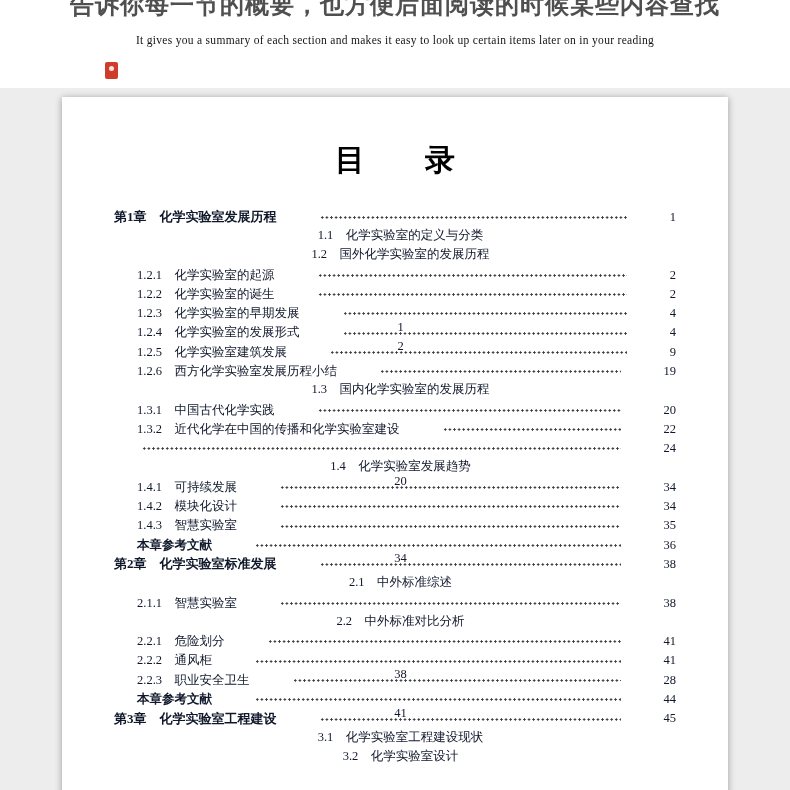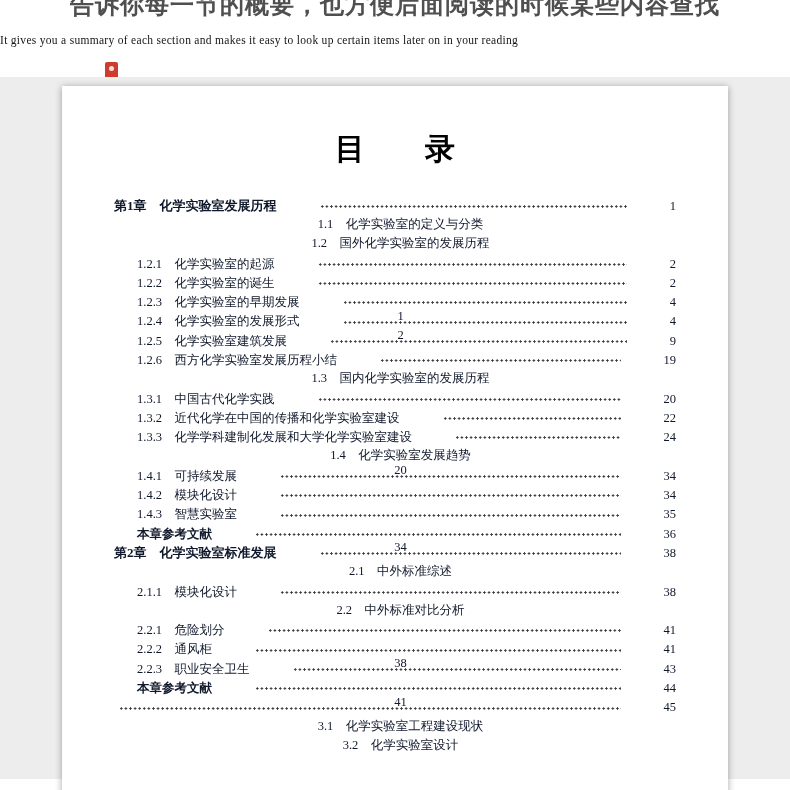--- a/index.html
+++ b/index.html
@@ -21,41 +21,42 @@
     font-family: "Liberation Sans", "DejaVu Sans", sans-serif;
     font-size: 24px;
     font-weight: 700;
     color: #4f4f4f;
     letter-spacing: 1px;
     white-space: nowrap;
   }
   .subheadline {
     position: absolute;
     top: 34px; left: 0; width: 100%;
+    text-align: center;
     font-size: 11.5px;
     color: #141414;
     letter-spacing: 0.3px;
   }
   .marker {
     position: absolute;
     left: 105px; top: 62px;
     width: 13px; height: 17px;
     border-radius: 2px;
   }
   .marker::after {
     content: "";
     position: absolute;
     left: 4px; top: 4px;
     width: 5px; height: 5px;
     border-radius: 50%;
     background: rgba(255,255,255,0.85);
   }
   .gray-bg {
     position: absolute;
-    top: 77px; left: 0;
+    top: 88px; left: 0;
     width: 790px; height: 702px;
     background: #ededed;
   }
   .book-page {
     position: absolute;
     left: 62px; top: 9px;
     width: 666px; height: 710px;
     background: #ffffff;
     box-shadow: 0 1px 7px rgba(0,0,0,0.35);
     padding: 46px 52px 0 52px;
@@ -163,21 +164,20 @@
           <span class="label">1.3.1　中国古代化学实践</span>
           <span class="leader"></span>
           <span class="pagenum">20</span>
         </div>
         <div class="toc-entry subsection">
           <span class="label">1.3.2　近代化学在中国的传播和化学实验室建设</span>
           <span class="leader"></span>
           <span class="pagenum">22</span>
         </div>
         <div class="toc-entry subsection">
-          <span class="label">1.3.3　化学学科建制化发展和大学化学实验室建设</span>
           <span class="leader"></span>
           <span class="pagenum">24</span>
         </div>
         <div class="toc-entry section">
           <span class="label">1.4　化学实验室发展趋势</span>
           <span class="leader"></span>
           <span class="pagenum">34</span>
         </div>
         <div class="toc-entry subsection">
           <span class="label">1.4.1　可持续发展</span>
@@ -203,21 +203,21 @@
           <span class="label">第2章　化学实验室标准发展</span>
           <span class="leader"></span>
           <span class="pagenum">38</span>
         </div>
         <div class="toc-entry section">
           <span class="label">2.1　中外标准综述</span>
           <span class="leader"></span>
           <span class="pagenum">38</span>
         </div>
         <div class="toc-entry subsection">
-          <span class="label">2.1.1　模块化设计</span>
+          <span class="label">2.1.1　智慧实验室</span>
           <span class="leader"></span>
           <span class="pagenum">38</span>
         </div>
         <div class="toc-entry section">
           <span class="label">2.2　中外标准对比分析</span>
           <span class="leader"></span>
           <span class="pagenum">41</span>
         </div>
         <div class="toc-entry subsection">
           <span class="label">2.2.1　危险划分</span>
@@ -225,28 +225,29 @@
           <span class="pagenum">41</span>
         </div>
         <div class="toc-entry subsection">
           <span class="label">2.2.2　通风柜</span>
           <span class="leader"></span>
           <span class="pagenum">41</span>
         </div>
         <div class="toc-entry subsection">
           <span class="label">2.2.3　职业安全卫生</span>
           <span class="leader"></span>
-          <span class="pagenum">43</span>
+          <span class="pagenum">28</span>
         </div>
         <div class="toc-entry ref">
           <span class="label">本章参考文献</span>
           <span class="leader"></span>
           <span class="pagenum">44</span>
         </div>
         <div class="toc-entry chapter">
+          <span class="label">第3章　化学实验室工程建设</span>
           <span class="leader"></span>
           <span class="pagenum">45</span>
         </div>
         <div class="toc-entry section">
           <span class="label">3.1　化学实验室工程建设现状</span>
           <span class="leader"></span>
           <span class="pagenum">45</span>
         </div>
         <div class="toc-entry section">
           <span class="label">3.2　化学实验室设计</span>

